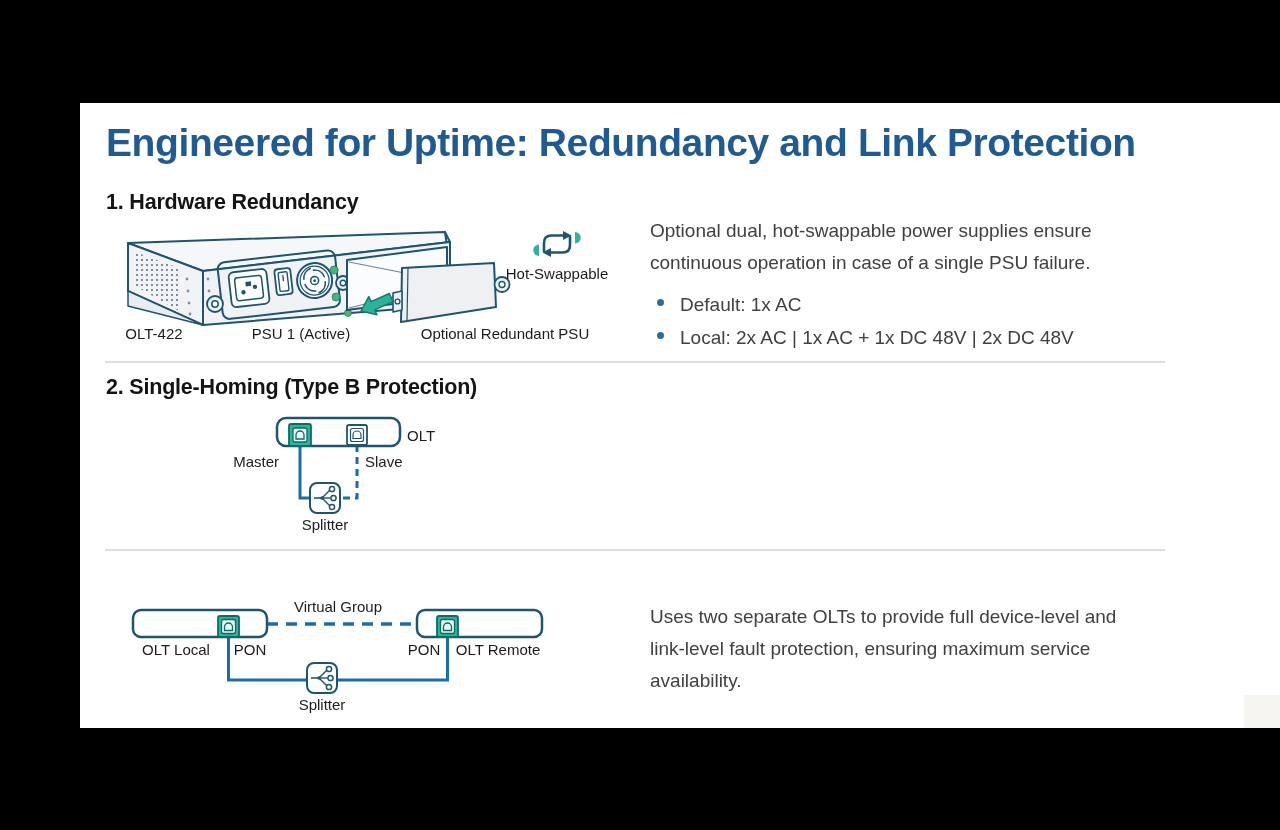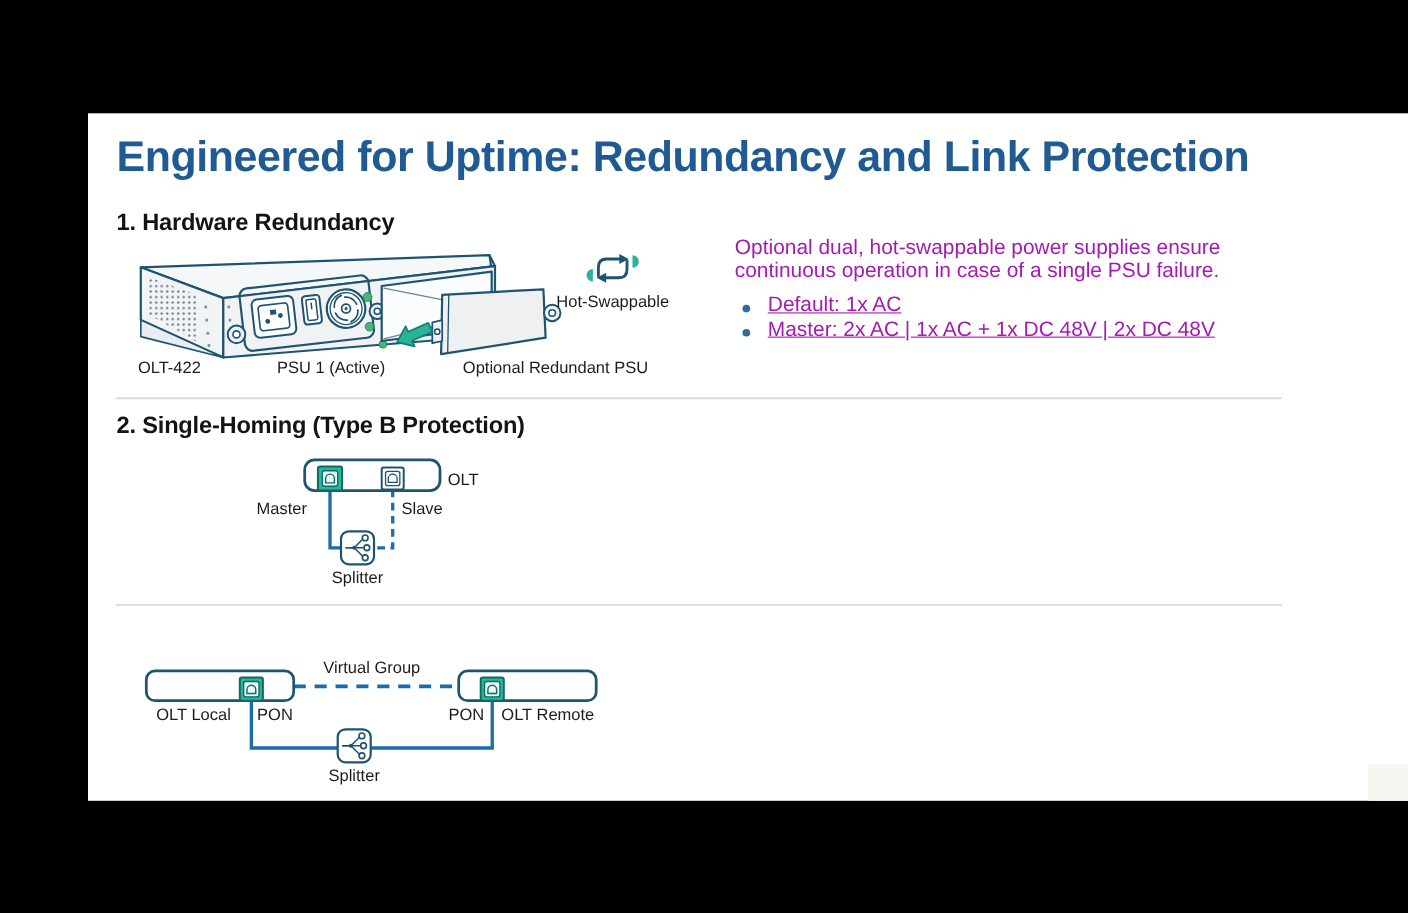--- a/index.html
+++ b/index.html
@@ -3,23 +3,23 @@
 <meta charset="utf-8">
 <style>
   html,body{margin:0;padding:0;width:1280px;height:830px;background:#000;overflow:hidden;
             font-family:"Liberation Sans",sans-serif;}
   .slide{position:absolute;left:80px;top:103px;width:1252px;height:625px;background:#ffffff;}
   .title{position:absolute;left:26px;top:18px;font-size:39px;font-weight:700;color:#1f5b92;
          letter-spacing:-0.4px;white-space:nowrap;}
   .heading{position:absolute;left:26px;font-size:21.5px;font-weight:700;color:#141414;
            letter-spacing:-0.2px;white-space:nowrap;text-align:right;}
   .h1{top:87px}.h2{top:272px}.h3{top:455px}
-  .textblock{position:absolute;left:588px;width:505px;font-size:19px;line-height:21px;color:#a21caf;}
+  .textblock{position:absolute;left:570px;width:505px;font-size:19px;line-height:32px;color:#404040;}
   .t1{top:112px}.t2{top:306px}.t3{top:498px}
-  ul.bullets{margin:10px 0 0 0;padding:0;list-style:none;text-decoration:underline;}
+  ul.bullets{margin:10px 0 0 0;padding:0;list-style:none;}
   ul.bullets li{position:relative;padding-left:30px;margin-top:1px;}
   ul.bullets li::before{content:"";position:absolute;left:7px;top:10px;width:7px;height:7px;
                         border-radius:50%;background:#2d6d9a;}
   .divider{position:absolute;left:25px;width:1060px;height:2px;background:#dedede;}
   .d1{top:258px}.d2{top:446px}
   .diagram{position:absolute;}
   .hw{left:25px;top:120px;}
   .s2{left:135px;top:312px;}
   .s3{left:45px;top:495px;}
   .watermark{position:absolute;right:0;bottom:0;width:88px;height:33px;background:#f7f5f0;}
@@ -127,21 +127,21 @@
     <text x="49" y="116" text-anchor="middle">OLT-422</text>
     <text x="196" y="116" text-anchor="middle">PSU 1 (Active)</text>
     <text x="400" y="116" text-anchor="middle">Optional Redundant PSU</text>
     <text x="452" y="56" text-anchor="middle">Hot-Swappable</text>
   </svg>
 
   <div class="textblock t1">
     <div>Optional dual, hot-swappable power supplies ensure continuous operation in case of a single PSU failure.</div>
     <ul class="bullets">
       <li>Default: 1x AC</li>
-      <li>Master: 2x AC | 1x AC + 1x DC 48V | 2x DC 48V</li>
+      <li>Local: 2x AC | 1x AC + 1x DC 48V | 2x DC 48V</li>
     </ul>
   </div>
 
   <div class="divider d1"></div>
 
   <div class="heading h2">2. Single-Homing (Type B Protection)</div>
 
   <svg class="diagram s2" width="280" height="122" viewBox="0 0 280 122">
 
     <path d="M85,31 V83 H95" fill="none" stroke="#1b6cab" stroke-width="3"></path>
@@ -215,15 +215,18 @@
       <circle cx="204" cy="89" r="2.6" fill="#ffffff" stroke="#1e5470" stroke-width="1.5"></circle>
     </g>
     <text x="213" y="14" text-anchor="middle">Virtual Group</text>
     <text x="51" y="57" text-anchor="middle">OLT Local</text>
     <text x="125" y="57" text-anchor="middle">PON</text>
     <text x="299" y="57" text-anchor="middle">PON</text>
     <text x="373" y="57" text-anchor="middle">OLT Remote</text>
     <text x="197" y="112" text-anchor="middle">Splitter</text>
   </svg>
 
+  <div class="textblock t3">
+    <div>Uses two separate OLTs to provide full device-level and link-level fault protection, ensuring maximum service availability.</div>
+  </div>
 
   <div class="watermark"></div>
 </div>
 
 </body></html>

